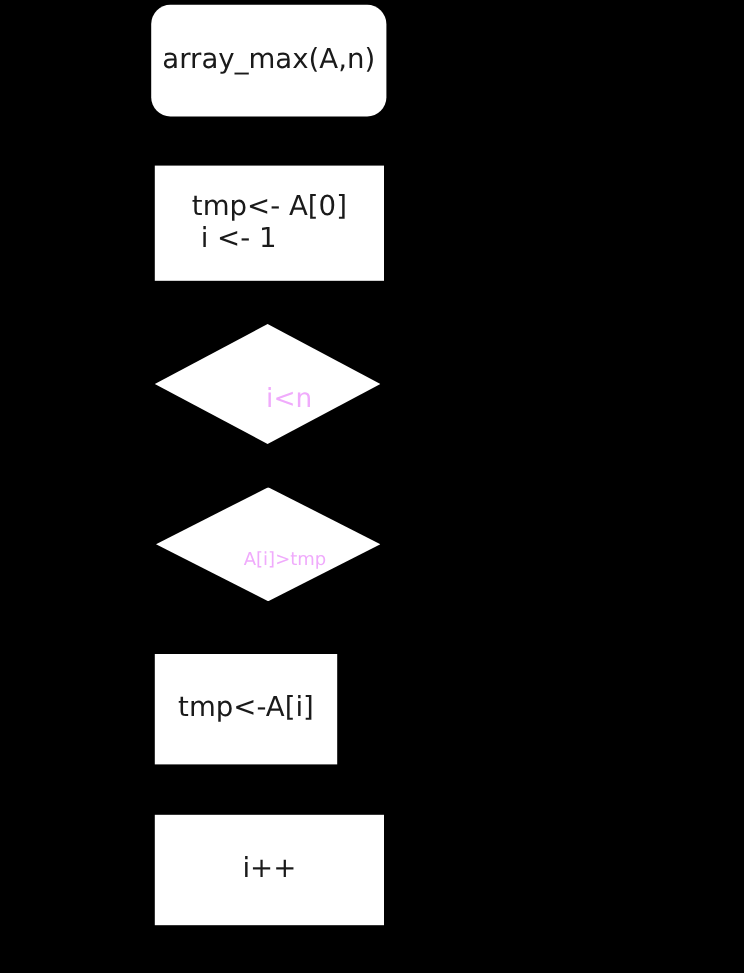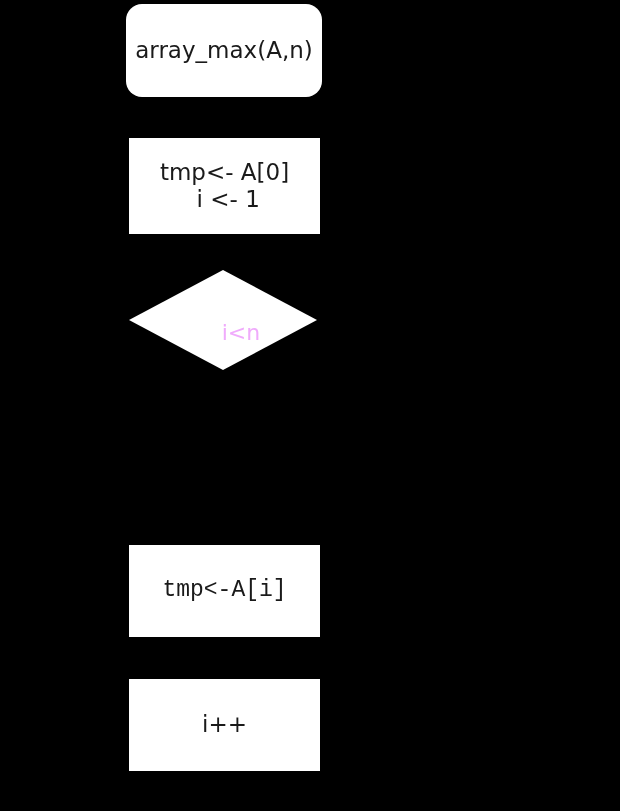--- a/index.html
+++ b/index.html
@@ -22,21 +22,20 @@
     height: 811px;
     background: #000000;
   }
   .node {
     position: absolute;
     background: #ffffff;
     color: #1a1a1a;
     display: flex;
     align-items: center;
     justify-content: center;
-    text-align: center;
     box-sizing: border-box;
     line-height: 1.18;
     white-space: pre;
   }
   .node.rounded {
     border-radius: 16px;
   }
   .node.rect {
     border-radius: 0;
   }
@@ -83,23 +82,22 @@
     padding-left: 18px;
   }
   #node-cond-cmp {
     left: 130px; top: 406px; width: 187px; height: 95px;
   }
   #node-cond-cmp .diamond-label {
     font-size: 15px;
     padding-left: 14px;
   }
   #node-assign {
-    left: 129px; top: 545px; width: 191px; height: 92px;
+    left: 129px; top: 545px; width: 152px; height: 92px;
     font-size: 23px;
-    font-family: Liberation Mono, monospace;
   }
   #node-return {
     left: 420px; top: 545px; width: 194px; height: 92px;
     font-size: 23px;
   }
   #node-incr {
     left: 129px; top: 679px; width: 191px; height: 92px;
     font-size: 23px;
   }
 </style>
@@ -115,20 +113,24 @@
   <div class="node rect" id="node-init">
     <span>tmp&lt;- A[0]
  i &lt;- 1</span>
   </div>
 
   <div class="diamond-wrap" id="node-cond-loop">
     <div class="diamond-shape"></div>
     <div class="diamond-label">i&lt;n</div>
   </div>
 
+  <div class="diamond-wrap" id="node-cond-cmp">
+    <div class="diamond-shape"></div>
+    <div class="diamond-label">A[i]&gt;tmp</div>
+  </div>
 
   <div class="node rect" id="node-assign">
     <span>tmp&lt;-A[i]</span>
   </div>
 
 
   <div class="node rect" id="node-incr">
     <span>i++</span>
   </div>
 

